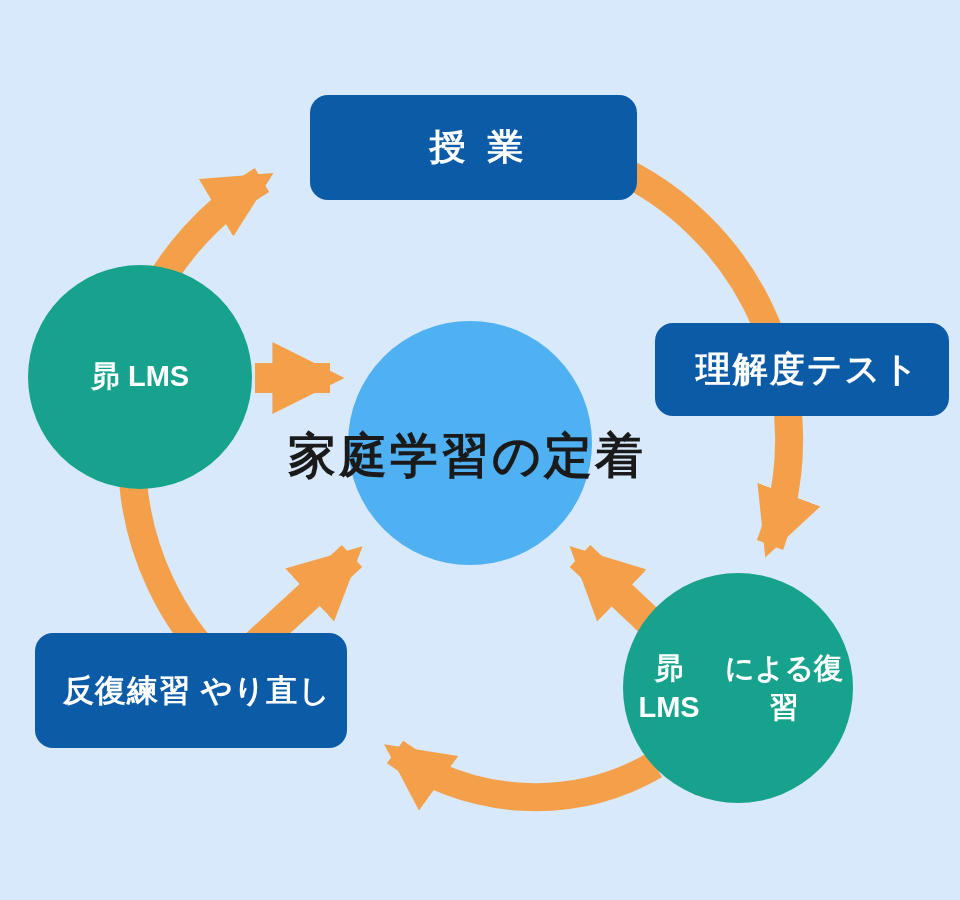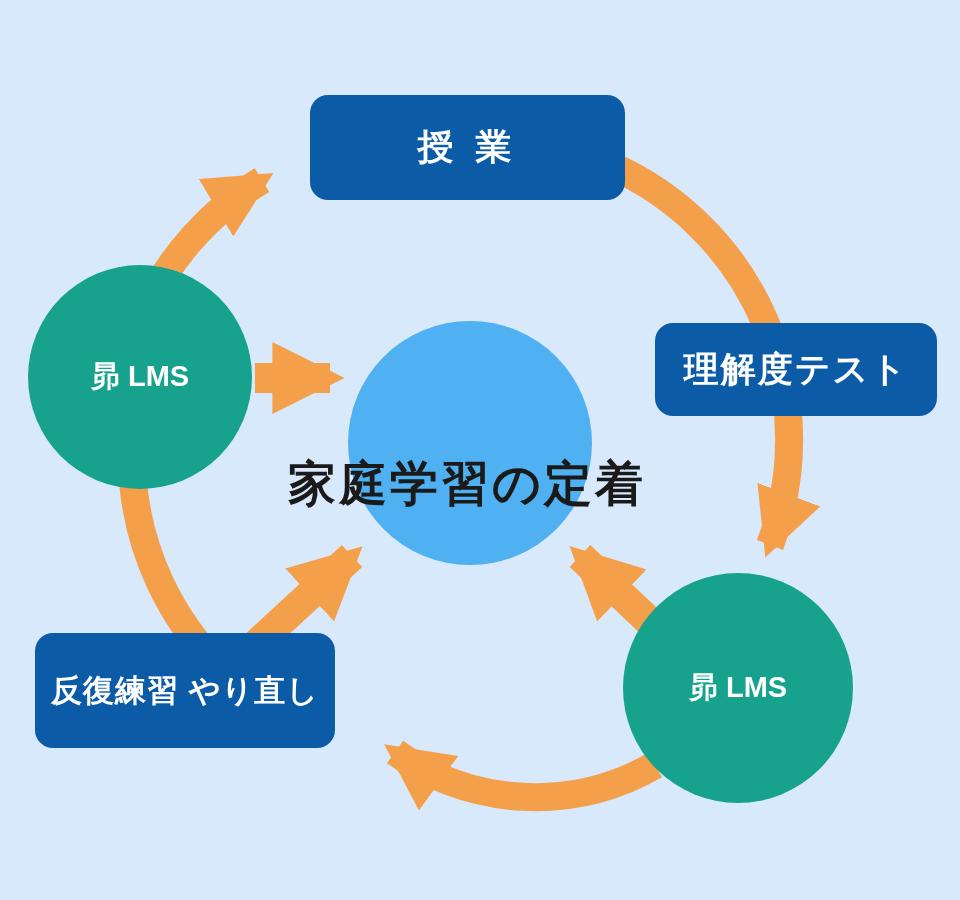--- a/index.html
+++ b/index.html
@@ -35,42 +35,42 @@
 
   .node {
     position: absolute;
     display: flex;
     align-items: center;
     justify-content: center;
     text-align: center;
     color: var(--text-light);
     font-weight: 700;
   }
-  .rect { background: var(--node-blue); border-radius: 18px; }
+  .rect { background: var(--node-blue); border-radius: 18px; padding-left: 12px; }
   .circle {
     background: var(--node-teal);
     border-radius: 50%;
     flex-direction: row;
     line-height: 1.35;
   }
   .center-circle {
     background: var(--center-blue);
     border-radius: 50%;
     left: 348px; top: 321px;
     width: 244px; height: 244px;
   }
   .top-rect    { left: 310px; top: 95px;  width: 315px; height: 105px; font-size: 36px; letter-spacing: 6px; }
   .right-rect  { left: 655px; top: 323px; width: 282px; height: 93px; font-size: 35px; letter-spacing: 2px; }
   .bottom-rect { left: 35px;  top: 633px; width: 300px; height: 115px; font-size: 31px; letter-spacing: 1px; }
   .left-circle { left: 28px;  top: 265px; width: 224px; height: 224px; font-size: 29px; }
   .br-circle   { left: 623px; top: 573px; width: 230px; height: 230px; font-size: 29px; }
 
   .title {
     position: absolute;
-    left: 7px; top: 452px;
+    left: 7px; top: 424px;
     width: 920px;
     text-align: center;
     color: var(--text-dark);
     font-size: 48px;
     font-weight: 800;
     letter-spacing: 3px;
     white-space: nowrap;
   }
 </style>
 </head>
@@ -109,15 +109,16 @@
   <div class="node rect bottom-rect">
     <span>反復練習 やり直し</span>
   </div>
 
   <div class="node circle left-circle">
     <span>昴 LMS</span>
   </div>
 
   <div class="node circle br-circle">
     <span>昴 LMS</span>
+    <span>による復習</span>
   </div>
 
 </div>
 
 </body></html>

